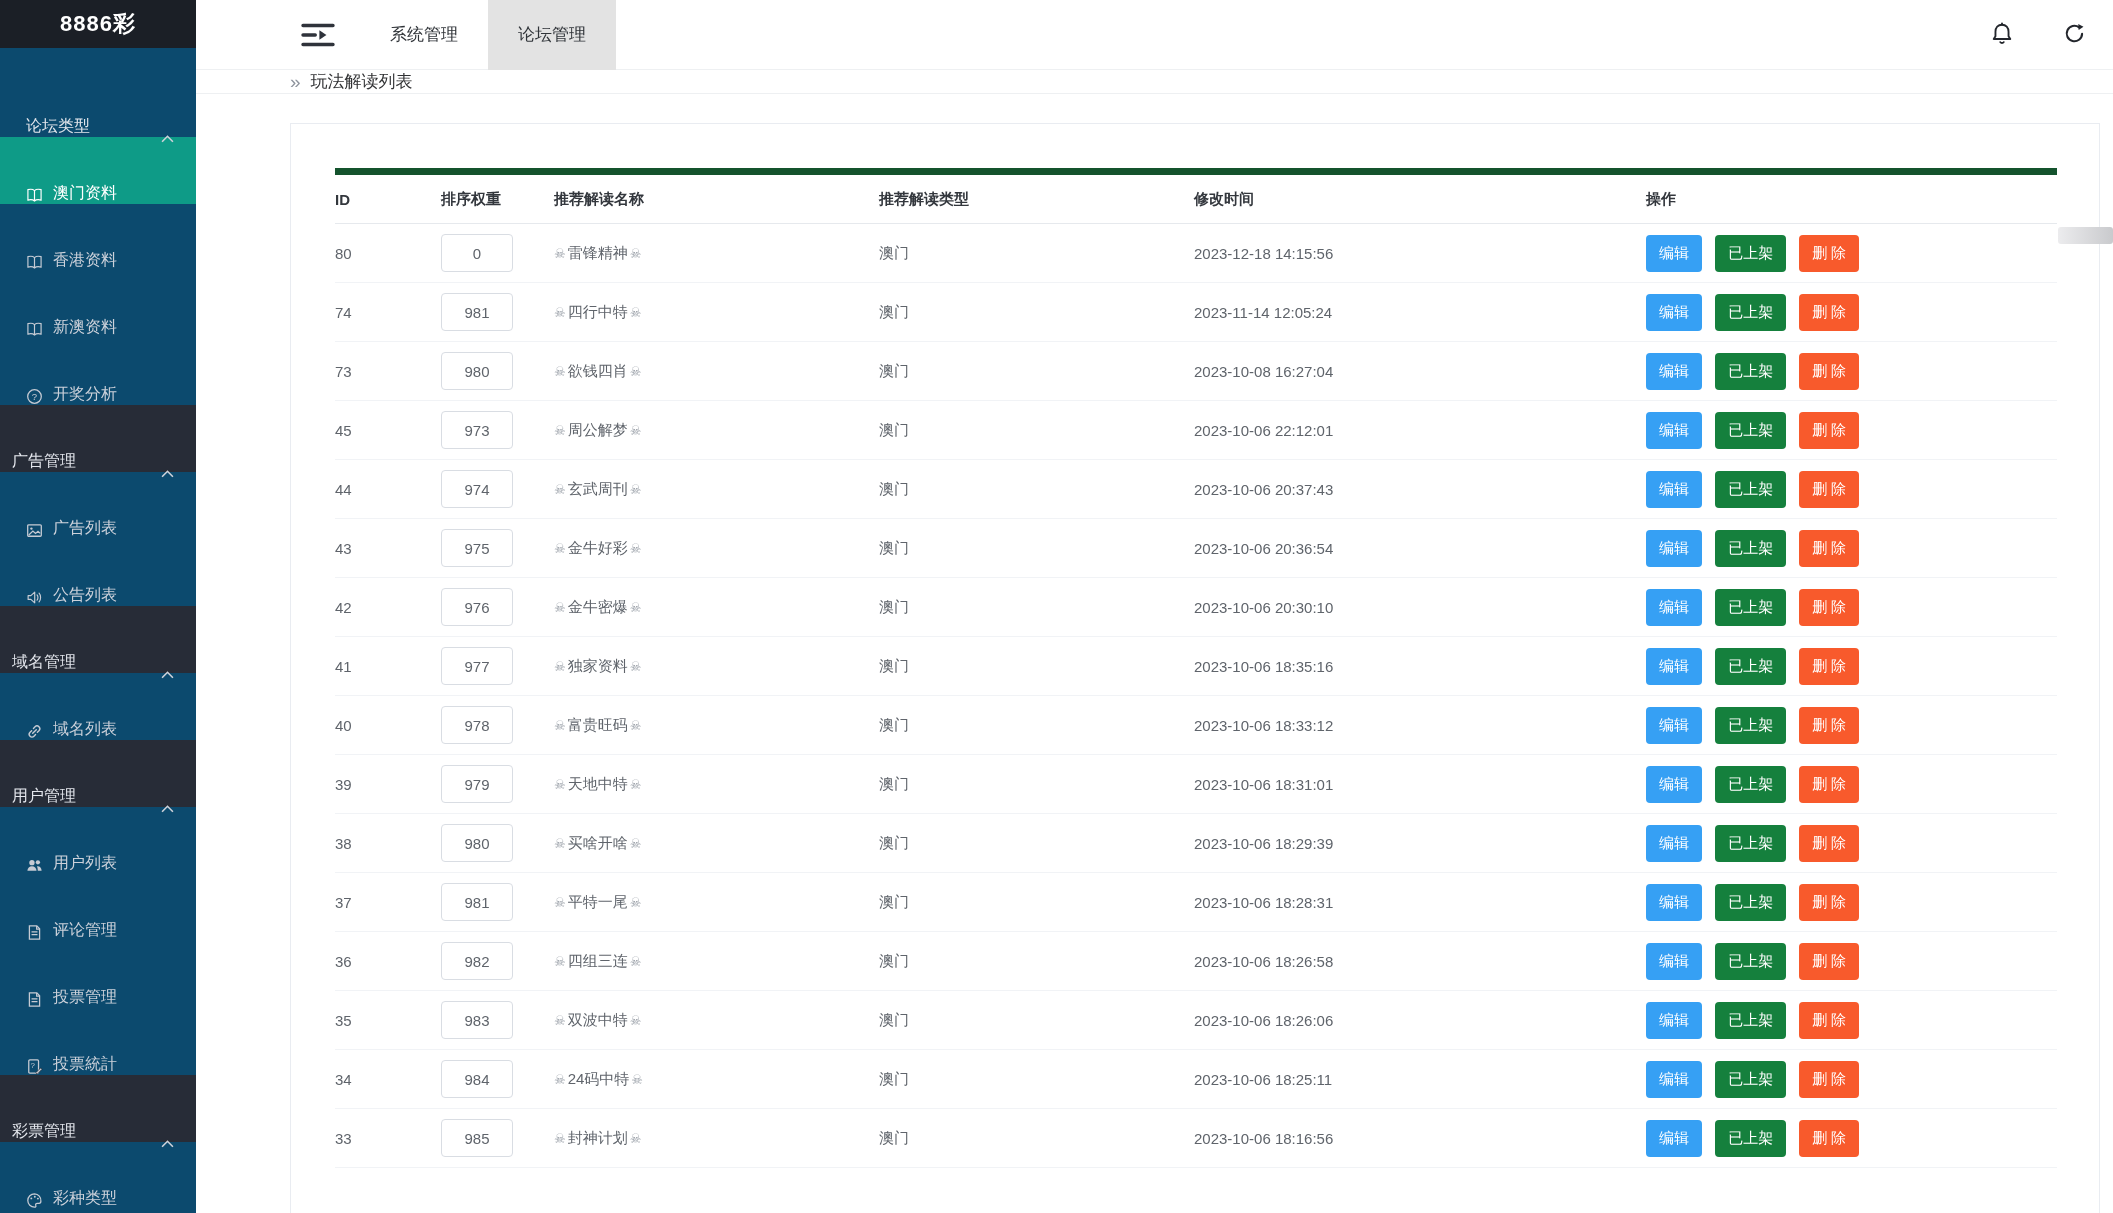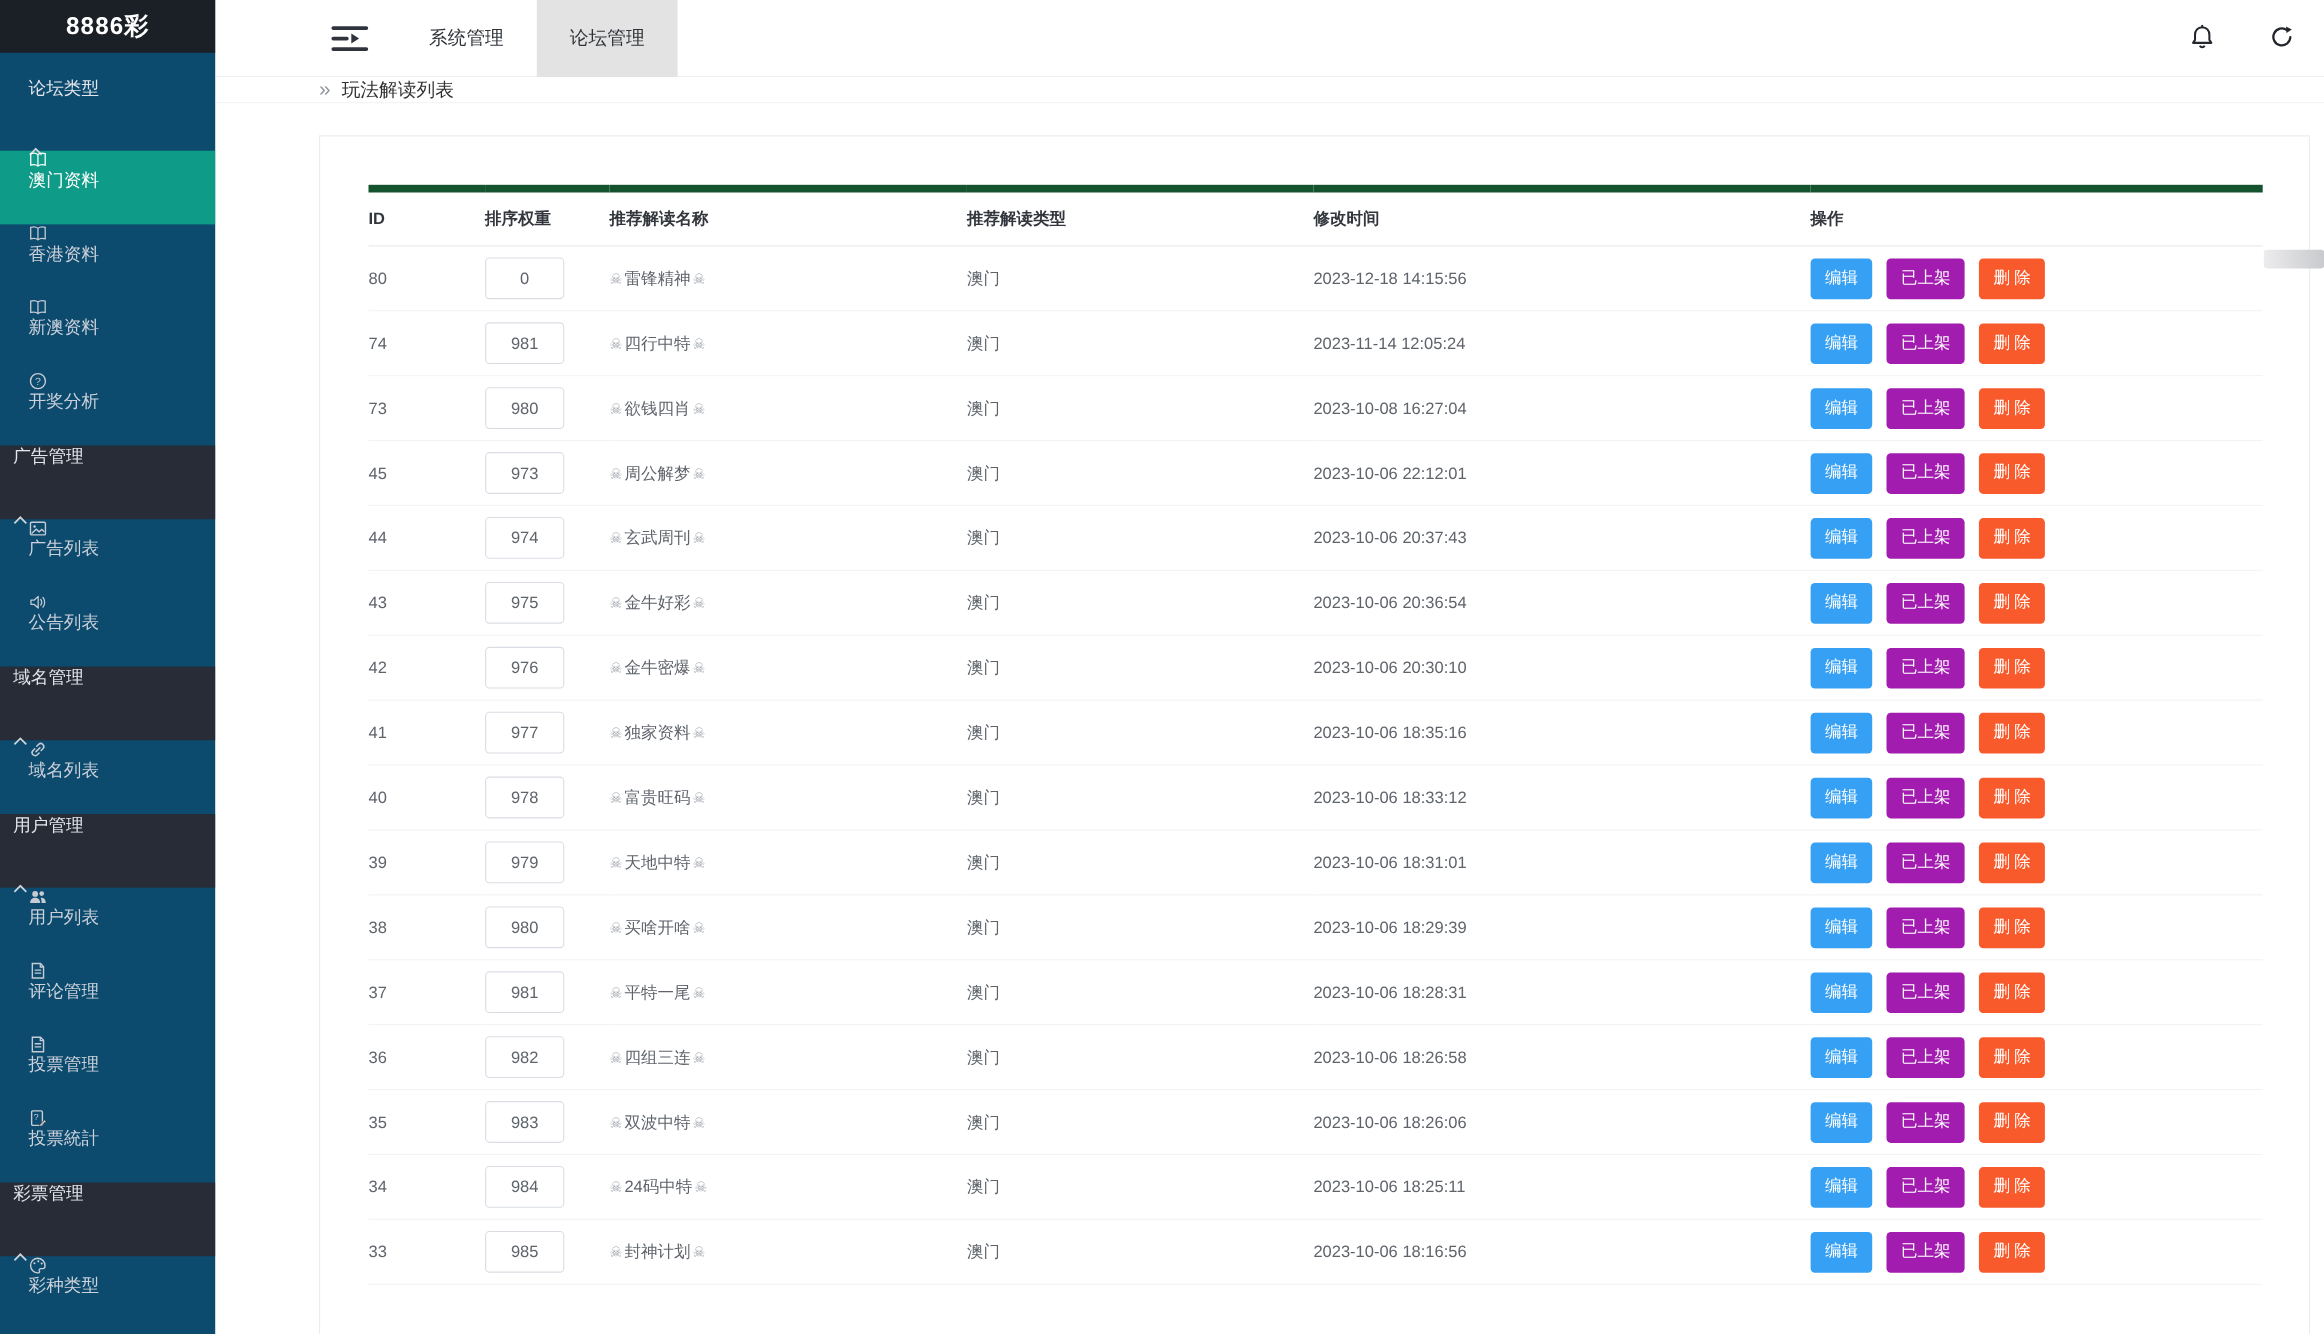--- a/index.html
+++ b/index.html
@@ -11,21 +11,21 @@
   .layout { display: flex; width: 100%; height: 100%; }
 
   
   .sidebar { flex: 0 0 196px; width: 196px; height: 100%; background: #0c4a6e; }
   .logo {
     height: 48px; display: flex; align-items: center; justify-content: center;
     color: #ffffff; font-size: 22px; font-weight: bold; letter-spacing: 1px;
     background: #1b1f26;
   }
   .side-nav { padding-top: 22px; }
-  .side-row { height: 67px; display: flex; align-items: flex-start; cursor: pointer; flex-direction: column; }
+  .side-row { height: 67px; display: flex; align-items: flex-end; cursor: pointer; }
   .side-header { justify-content: space-between; padding: 0 22px 0 26px; color: #e3e6ec; font-size: 16px; }
   .side-header.light { background: #272c37; padding-left: 12px; }
   .side-header .chev { width: 13px; height: 8px; color: #cfd3da; }
   .side-item { padding-left: 26px; color: #ccd1da; font-size: 16px; }
   .side-item .mi { width: 17px; height: 17px; display: inline-flex; color: #c6cbd4; margin-right: 10px; flex: none; }
   .side-item .mi svg { width: 100%; height: 100%; }
   .side-item.active { background: #0e9b87; color: #ffffff; }
   .side-item.active .mi { color: #ffffff; }
 
   
@@ -71,21 +71,21 @@
     width: 72px; height: 38px; border: 1px solid #d9dde3; border-radius: 4px;
     text-align: center; font-size: 15px; color: #5f646b; background: #fff;
     outline: none; font-family: inherit;
   }
   .btn {
     display: inline-block; height: 37px; line-height: 37px; padding: 0 13px;
     border: none; border-radius: 4px; color: #fff; font-size: 15px;
     margin-right: 9px; cursor: pointer; font-family: Liberation Serif, serif; vertical-align: middle;
   }
   .btn-edit { background: #36a0f4; }
-  .btn-status { background: #a21caf; }
+  .btn-status { background: #15803d; }
   .btn-del { background: #f85a2c; }
 
   .scroll-thumb {
     position: absolute; top: 133px; right: 0; width: 55px; height: 17px;
     background: linear-gradient(90deg, #ececee, #c9cacd); border-radius: 3px;
   }
 </style>
 </head>
 <body>
 

